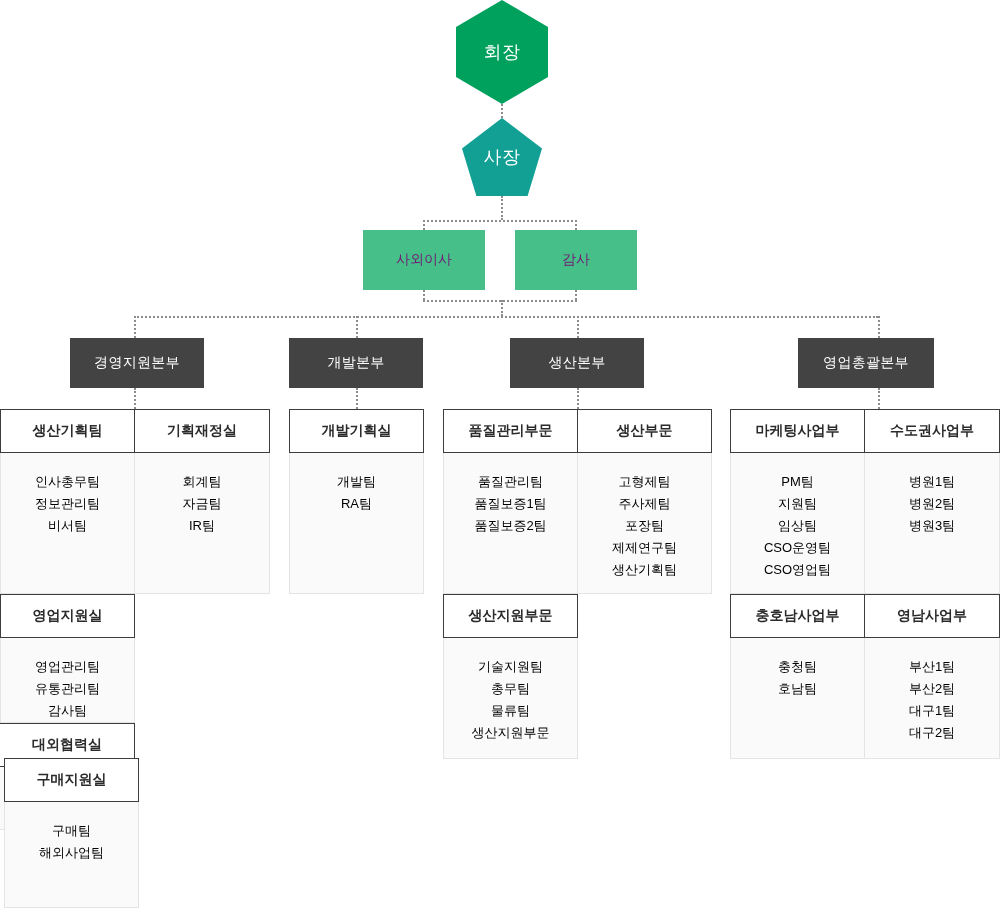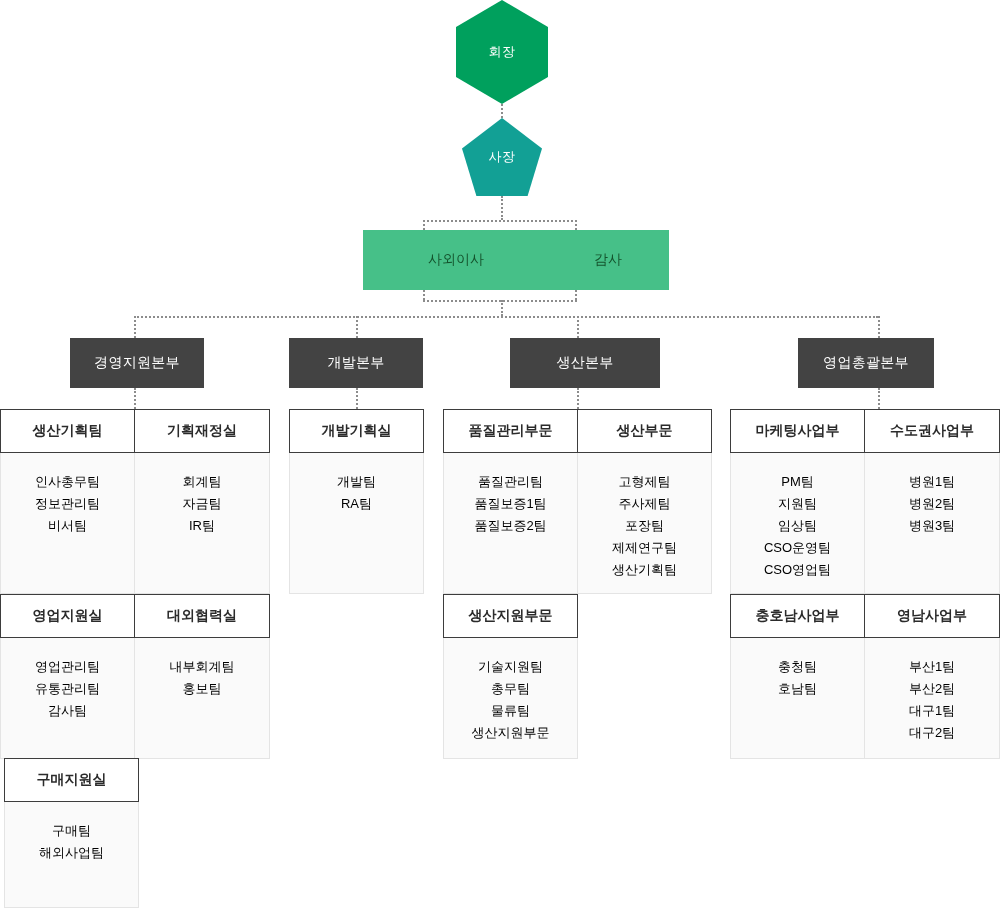--- a/index.html
+++ b/index.html
@@ -19,21 +19,21 @@
     background: #ffffff;
   }
 
   
   .exec-shape {
     position: absolute;
     display: flex;
     align-items: center;
     justify-content: center;
     color: #ffffff;
-    font-size: 13px;
+    font-size: 18px;
     font-weight: 400;
     letter-spacing: .5px;
   }
   .shape-hex {
     left: 456px;
     top: 0px;
     width: 92px;
     height: 104px;
     background: #00a05d;
     clip-path: polygon(50% 0%, 100% 26%, 100% 74%, 50% 100%, 0% 74%, 0% 26%);
@@ -46,26 +46,25 @@
     background: #12a095;
     clip-path: polygon(50% 0%, 100% 39%, 82% 100%, 18% 100%, 0% 39%);
   }
 
   
   .green-box {
     position: absolute;
     top: 230px;
     height: 60px;
     background: #46c088;
-    color: #14532d;
+    color: #701a75;
     display: flex;
     align-items: center;
     justify-content: center;
     font-size: 14px;
-    padding-left: 32px;
   }
   .green-box.left  { left: 363px; width: 122px; }
   .green-box.right { left: 515px; width: 122px; }
 
   
   .dot-v {
     position: absolute;
     width: 0;
     border-left: 2px dotted #8c8c8c;
   }
@@ -187,21 +186,21 @@
     <div class="unit" style="width:135px;">
       <div class="unit-title">기획재정실</div>
       <div class="unit-body">
         <span class="team">회계팀</span>
         <span class="team">자금팀</span>
         <span class="team">IR팀</span>
       </div>
     </div>
   </div>
 
-  <div class="unit-row" style="left:0px; top:594px; width:270px; height:165px;">
+  <div class="unit-row" style="left:0px; top:594px; width:270px; height:165px;flex-direction:column;">
     <div class="unit" style="width:135px;">
       <div class="unit-title">영업지원실</div>
       <div class="unit-body">
         <span class="team">영업관리팀</span>
         <span class="team">유통관리팀</span>
         <span class="team">감사팀</span>
       </div>
     </div>
     <div class="unit" style="width:135px;">
       <div class="unit-title">대외협력실</div>
@@ -232,21 +231,21 @@
   <div class="unit-row" style="left:289px; top:409px; width:135px; height:185px;">
     <div class="unit" style="width:135px;">
       <div class="unit-title">개발기획실</div>
       <div class="unit-body">
         <span class="team">개발팀</span>
         <span class="team">RA팀</span>
       </div>
     </div>
   </div>
 
-  <div class="division" style="left:510px; top:338px; width:150px;">
+  <div class="division" style="left:510px; top:338px; width:134px;">
     <div class="division-header">
       <span>생산본부</span>
     </div>
   </div>
   <div class="dot-v" style="left:577px; top:388px; height:21px;"></div>
 
   <div class="unit-row" style="left:443px; top:409px; width:269px; height:185px;">
     <div class="unit" style="width:135px;">
       <div class="unit-title">품질관리부문</div>
       <div class="unit-body">

